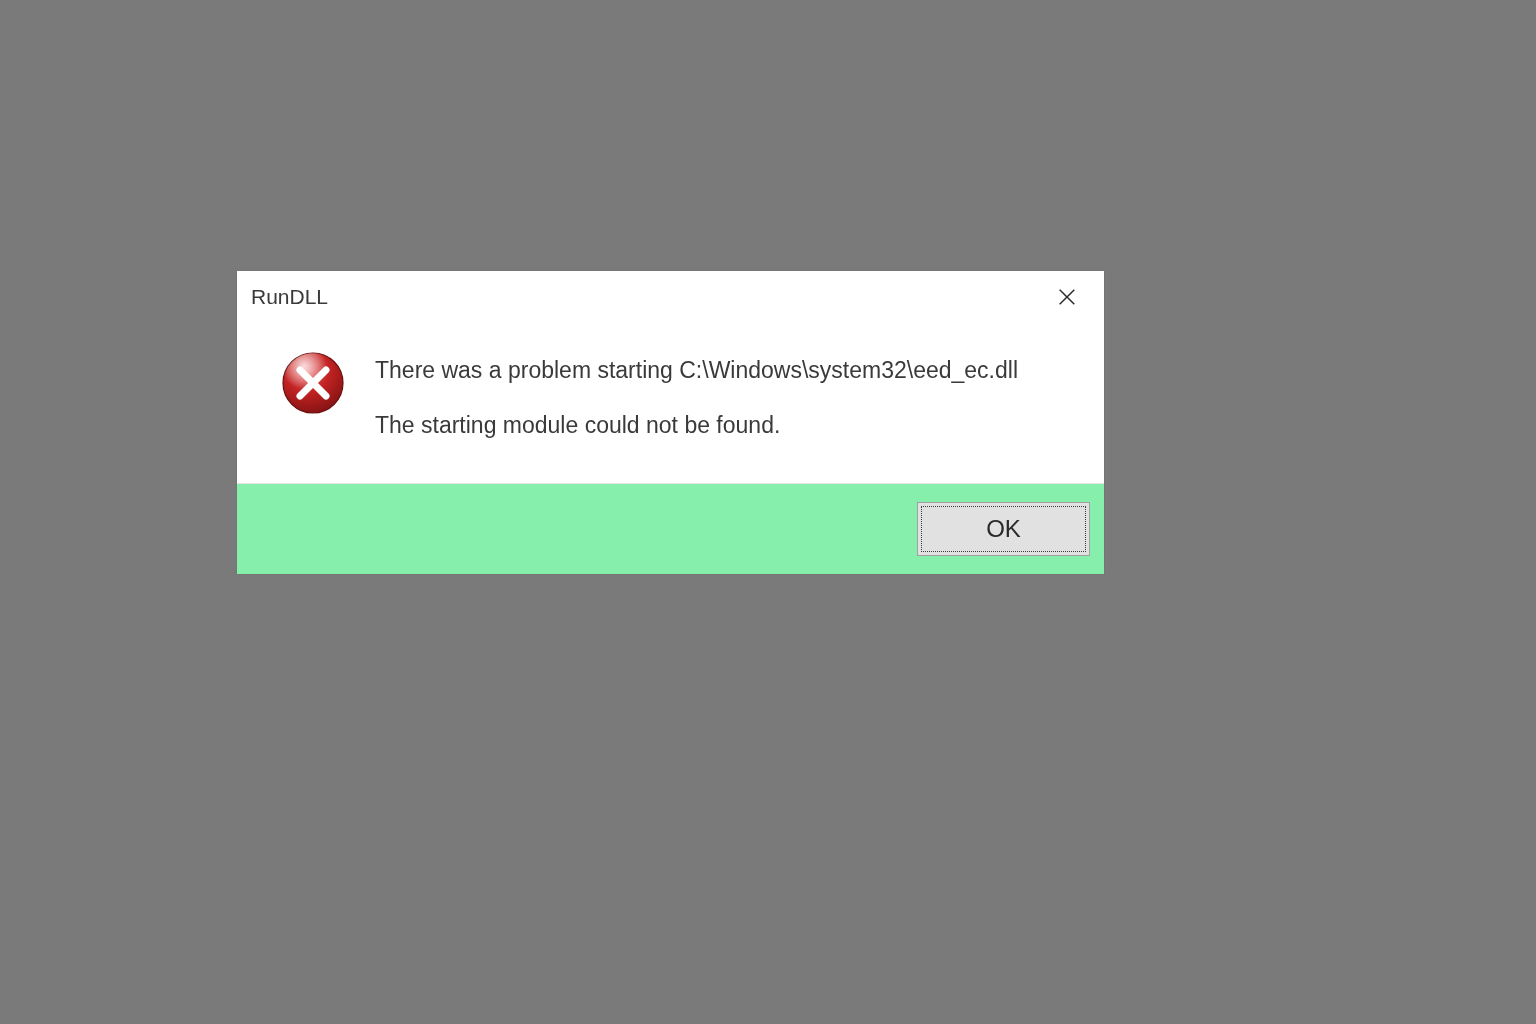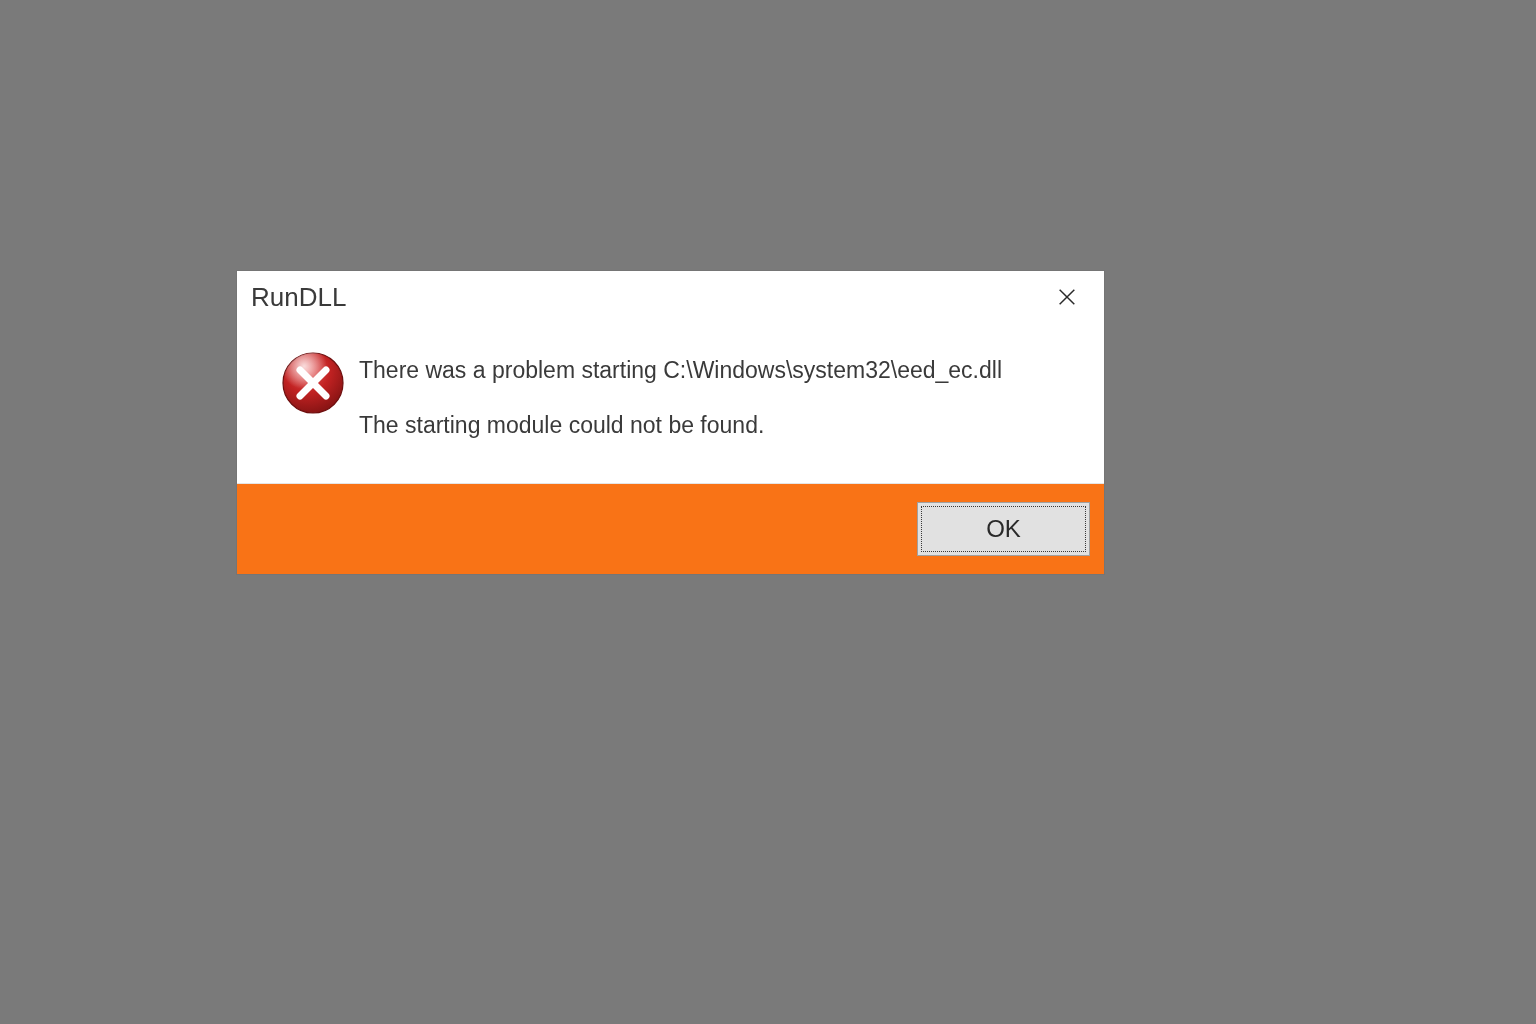--- a/index.html
+++ b/index.html
@@ -24,40 +24,40 @@
       box-shadow: 0 0 0 1px rgba(0,0,0,0.04);
     }
     .titlebar {
       display: flex;
       justify-content: space-between;
       align-items: center;
       padding: 8px 14px 8px 14px;
       background-color: #ffffff;
     }
     .title {
-      font-size: 26px;
+      font-size: 21px;
       color: #3a3a3a;
       font-weight: 400;
     }
     .close-btn {
       width: 46px;
       height: 36px;
       display: flex;
       align-items: center;
       justify-content: center;
       cursor: default;
     }
     .close-btn svg {
       width: 22px;
       height: 22px;
     }
     .content {
       display: flex;
       padding: 30px 26px 44px 44px;
-      gap: 14px;
+      gap: 30px;
       align-items: flex-start;
       background-color: #ffffff;
     }
     .err-icon {
       flex-shrink: 0;
       width: 64px;
       height: 64px;
       margin-top: -2px;
     }
     .msg {
@@ -65,21 +65,21 @@
       flex-direction: column;
       gap: 28px;
       padding-top: 4px;
     }
     .line1, .line2 {
       font-size: 23px;
       color: #3a3a3a;
       font-weight: 400;
     }
     .footer {
-      background-color: #f97316;
+      background-color: #86efac;
       padding: 18px 14px 18px 14px;
       display: flex;
       justify-content: flex-end;
       border-top: 1px solid #e5e5e5;
     }
     .ok-wrap {
       border: 1px solid #a0a0a0;
       background: #e1e1e1;
       padding: 3px;
     }

